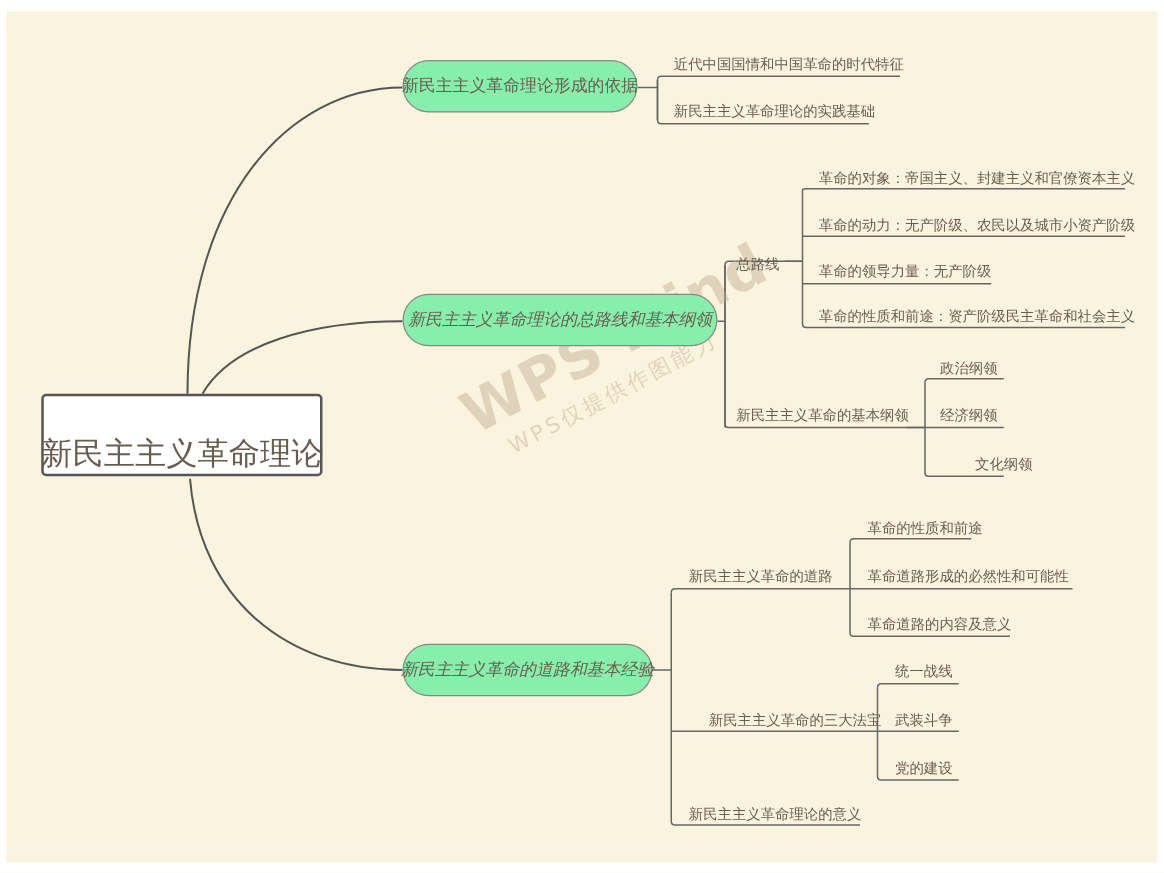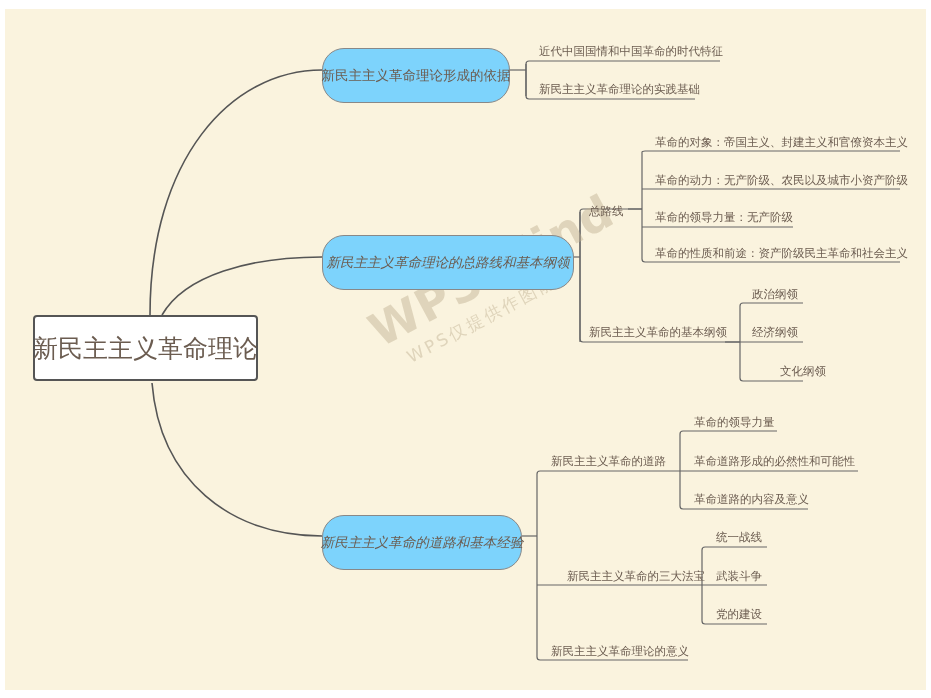--- a/index.html
+++ b/index.html
@@ -1,22 +1,22 @@
 <!DOCTYPE html>
 <html><head>
 <meta charset="utf-8">
 <style>
   html,body{margin:0;padding:0;background:#ffffff;}
   body{width:931px;height:698px;position:relative;overflow:hidden;font-family:"DejaVu Sans","Liberation Sans",sans-serif;}
   .canvas{position:absolute;left:5px;top:9px;width:921px;height:681px;background:#faf3de;}
   svg.links{position:absolute;left:0;top:0;width:931px;height:698px;}
   .node{position:absolute;color:#6b5c50;white-space:nowrap;}
   .root{left:33px;top:315px;width:225px;height:66px;border:2px solid #555;border-radius:4px;background:#fff;
-        display:flex;align-items:center;justify-content:center;font-size:25px;color:#6b5c50;box-sizing:border-box;}
-  .pill{border:1.5px solid #888;border-radius:22px;background:#7dd3fc;height:55px;box-sizing:border-box;
+        display:flex;align-items:flex-end;justify-content:center;font-size:25px;color:#6b5c50;box-sizing:border-box;}
+  .pill{border:1.5px solid #888;border-radius:22px;background:#86efac;height:42px;box-sizing:border-box;
         display:flex;align-items:center;justify-content:center;font-size:13.5px;padding:0 8px;}
   .leaf{font-size:11.5px;line-height:14px;}
   .watermark{position:absolute;left:360px;top:310px;transform:rotate(-28deg);transform-origin:left top;pointer-events:none;}
   .wm-big{font-size:46px;font-weight:bold;color:rgba(190,175,145,0.45);letter-spacing:1px;}
   .wm-small{font-size:17px;color:rgba(190,175,145,0.45);letter-spacing:3px;margin-left:20px;}
 </style>
 </head>
 <body>
 
 <div class="canvas"></div>
@@ -92,21 +92,21 @@
 <div class="node leaf" style="left:655px;top:173px;">革命的动力：无产阶级、农民以及城市小资产阶级</div>
 <div class="node leaf" style="left:655px;top:210px;">革命的领导力量：无产阶级</div>
 <div class="node leaf" style="left:655px;top:246px;">革命的性质和前途：资产阶级民主革命和社会主义</div>
 
 <div class="node leaf" style="left:589px;top:325px;">新民主主义革命的基本纲领</div>
 <div class="node leaf" style="left:752px;top:287px;">政治纲领</div>
 <div class="node leaf" style="left:752px;top:325px;">经济纲领</div>
 <div class="node leaf" style="left:752px;top:364px;margin-left:28px;">文化纲领</div>
 
 <div class="node leaf" style="left:551px;top:454px;">新民主主义革命的道路</div>
-<div class="node leaf" style="left:694px;top:415px;">革命的领导力量</div>
+<div class="node leaf" style="left:694px;top:415px;">革命的性质和前途</div>
 <div class="node leaf" style="left:694px;top:454px;">革命道路形成的必然性和可能性</div>
 <div class="node leaf" style="left:694px;top:492px;">革命道路的内容及意义</div>
 
 <div class="node leaf" style="left:551px;top:569px;margin-left:16px;">新民主主义革命的三大法宝</div>
 <div class="node leaf" style="left:716px;top:530px;">统一战线</div>
 <div class="node leaf" style="left:716px;top:569px;text-align:right;">武装斗争</div>
 <div class="node leaf" style="left:716px;top:607px;">党的建设</div>
 
 <div class="node leaf" style="left:551px;top:644px;">新民主主义革命理论的意义</div>
 

